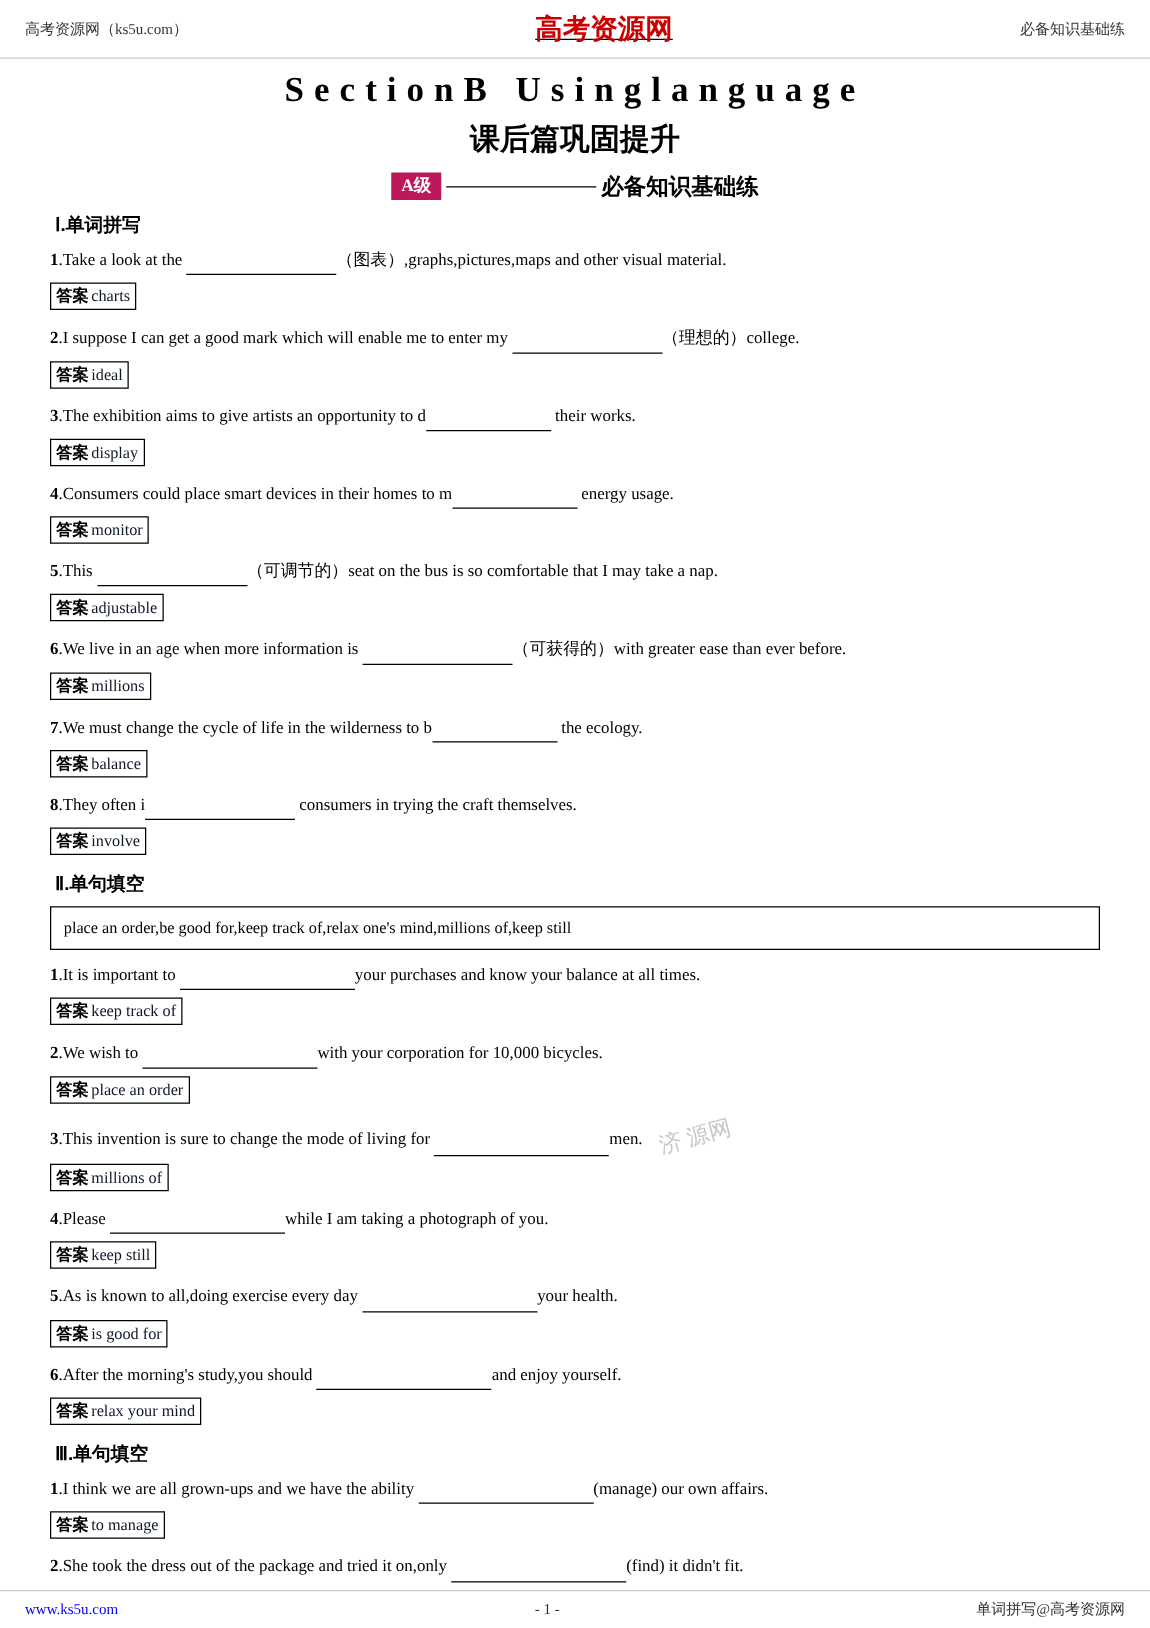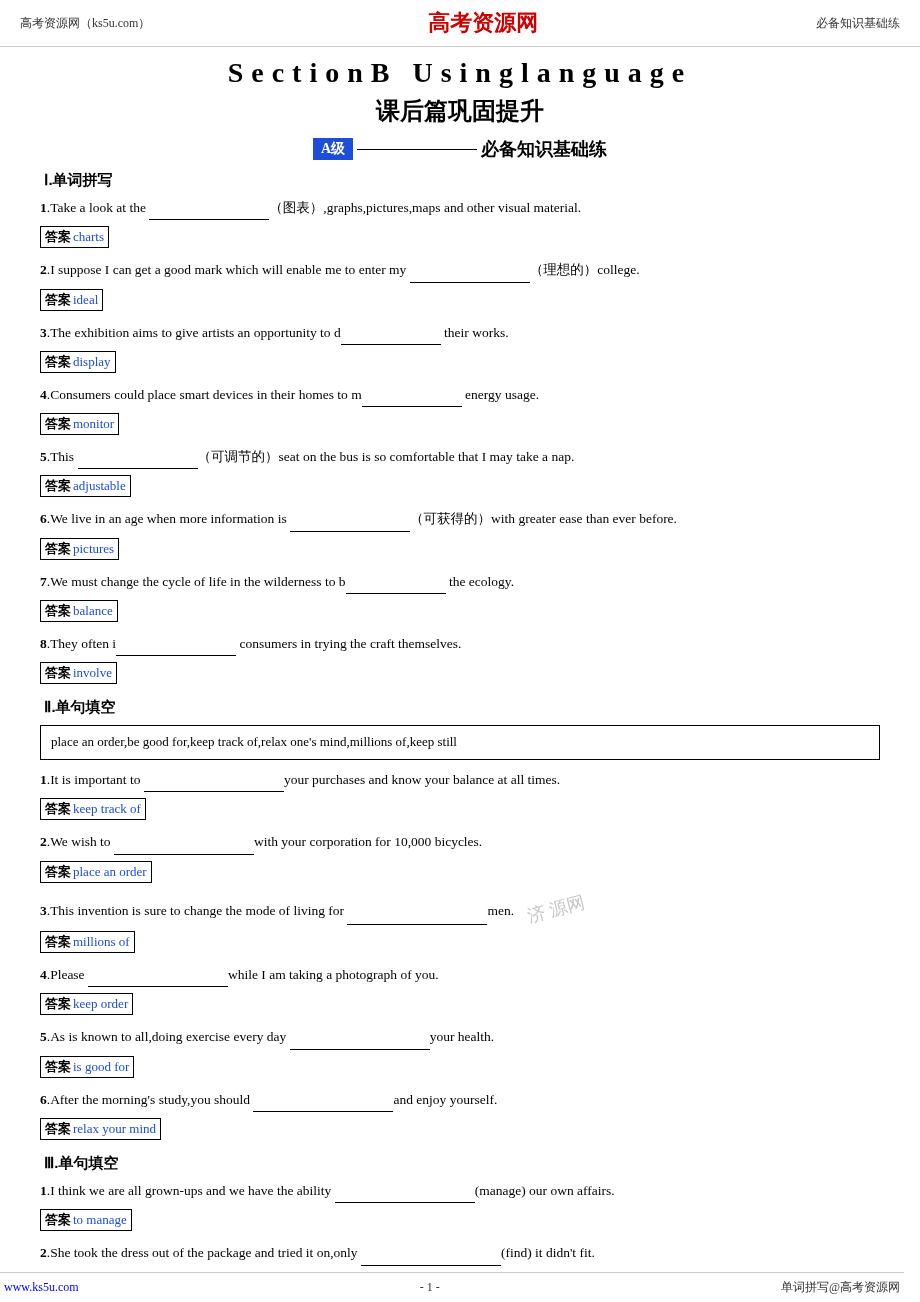--- a/index.html
+++ b/index.html
@@ -20,20 +20,21 @@
       justify-content: space-between;
       padding: 8px 20px;
       border-bottom: 1px solid #ccc;
     }
     .header-left {
       font-size: 12px;
       color: #333;
     }
     .header-center {
       text-align: center;
+      text-decoration: underline;
     }
     .header-center .site-name {
       font-size: 22px;
       font-weight: bold;
       color: #c00;
       font-family: "SimHei", "黑体", sans-serif;
     }
     .header-right {
       font-size: 12px;
       color: #333;
@@ -62,21 +63,21 @@
       margin-bottom: 10px;
     }
     .level-row {
       display: flex;
       align-items: center;
       justify-content: center;
       gap: 0;
       margin-bottom: 10px;
     }
     .level-badge {
-      background: #1d4ed8;
+      background: #be185d;
       color: #fff;
       font-size: 14px;
       font-weight: bold;
       padding: 2px 8px;
       margin-right: 4px;
     }
     .level-line {
       display: inline-block;
       width: 120px;
       border-bottom: 1px solid #000;
@@ -130,43 +131,43 @@
       background: #fff;
     }
     .answer-label {
       font-weight: bold;
       font-size: 13px;
       color: #000;
       font-family: "SimHei", sans-serif;
     }
     .answer-value {
       font-size: 13px;
-      color: #1d4ed8;
+      color: #0f172a;
       margin-left: 2px;
     }
 
     
     .phrase-box {
       border: 1.5px solid #000;
       padding: 6px 10px;
       margin: 8px 0 8px 0;
       font-size: 13px;
       line-height: 1.6;
     }
 
     
     .footer {
       position: absolute;
       bottom: 0;
       left: 0;
-      right: 16px;
+      right: 0;
       display: flex;
       justify-content: space-between;
       align-items: center;
-      padding: 6px 4px;
+      padding: 6px 20px;
       border-top: 1px solid #ccc;
       font-size: 12px;
     }
     .footer-left { color: #00f; }
     .footer-center { color: #333; }
     .footer-right { color: #333; }
 
     .q-block {
       margin-bottom: 2px;
     }
@@ -260,21 +261,21 @@
   </div>
 
   <div class="q-block">
     <div class="question">
       <span class="question-number">6</span>.We live in an age when more information is <span class="blank blank-long"></span>（可获得的）with greater ease than ever before.
     </div>
   </div>
   <div class="ans-block">
     <span class="answer-box">
       <span class="answer-label">答案</span>
-        <span class="answer-value">pictures</span>
+        <span class="answer-value">millions</span>
     </span>
   </div>
 
   <div class="q-block">
     <div class="question">
       <span class="question-number">7</span>.We must change the cycle of life in the wilderness to b<span class="blank blank-medium"></span> the ecology.
     </div>
   </div>
   <div class="ans-block">
     <span class="answer-box">
@@ -337,21 +338,21 @@
   </div>
 
   <div class="q-block">
     <div class="question">
       <span class="question-number"> 4</span>.Please <span class="blank blank-long" style="min-width:140px"></span>while I am taking a photograph of you.
     </div>
   </div>
   <div class="ans-block">
     <span class="answer-box">
       <span class="answer-label">答案</span>
-        <span class="answer-value">keep order</span>
+        <span class="answer-value">keep still</span>
     </span>
   </div>
 
   <div class="q-block">
     <div class="question">
       <span class="question-number"> 5</span>.As is known to all,doing exercise every day <span class="blank blank-long" style="min-width:140px"></span>your health.
     </div>
   </div>
   <div class="ans-block">
     <span class="answer-box">

